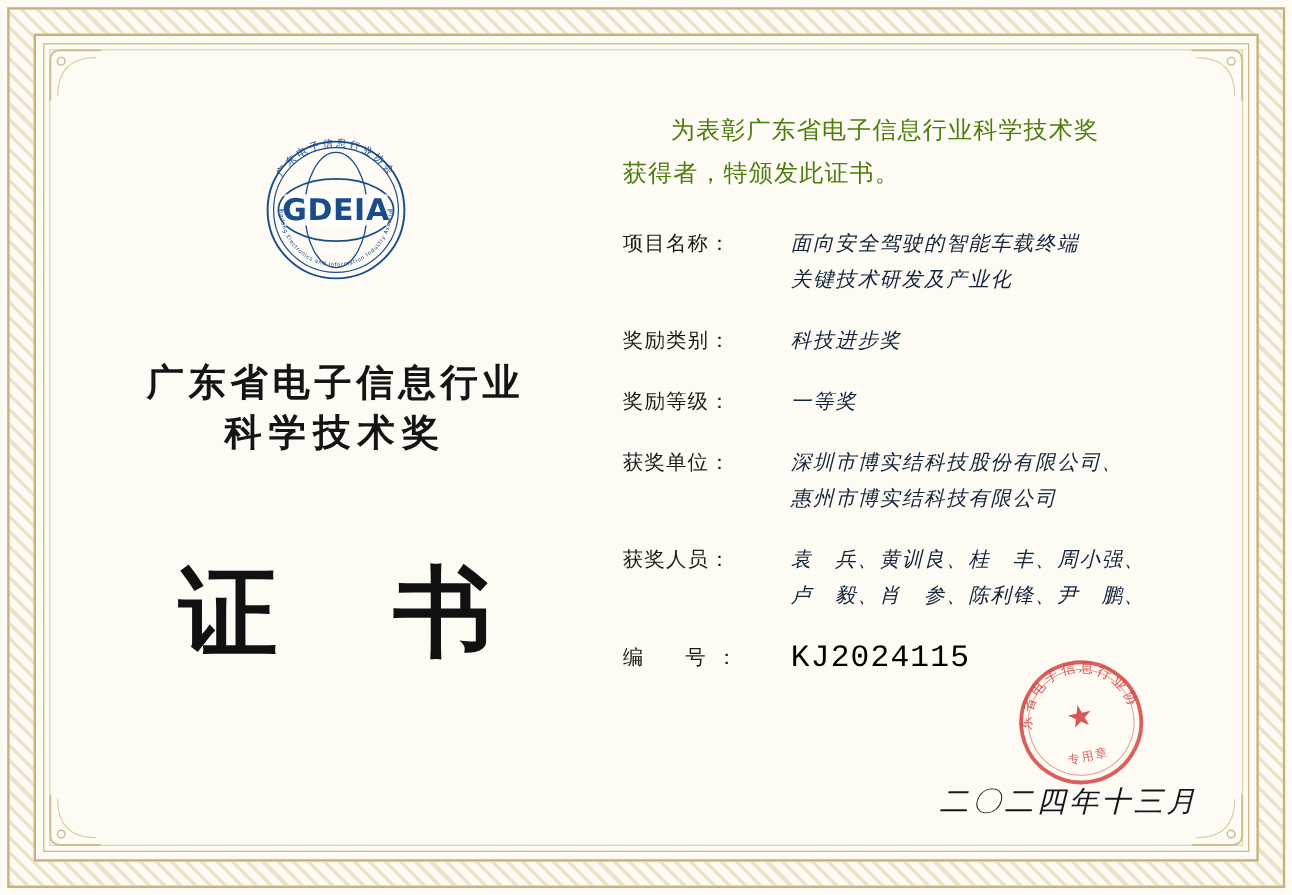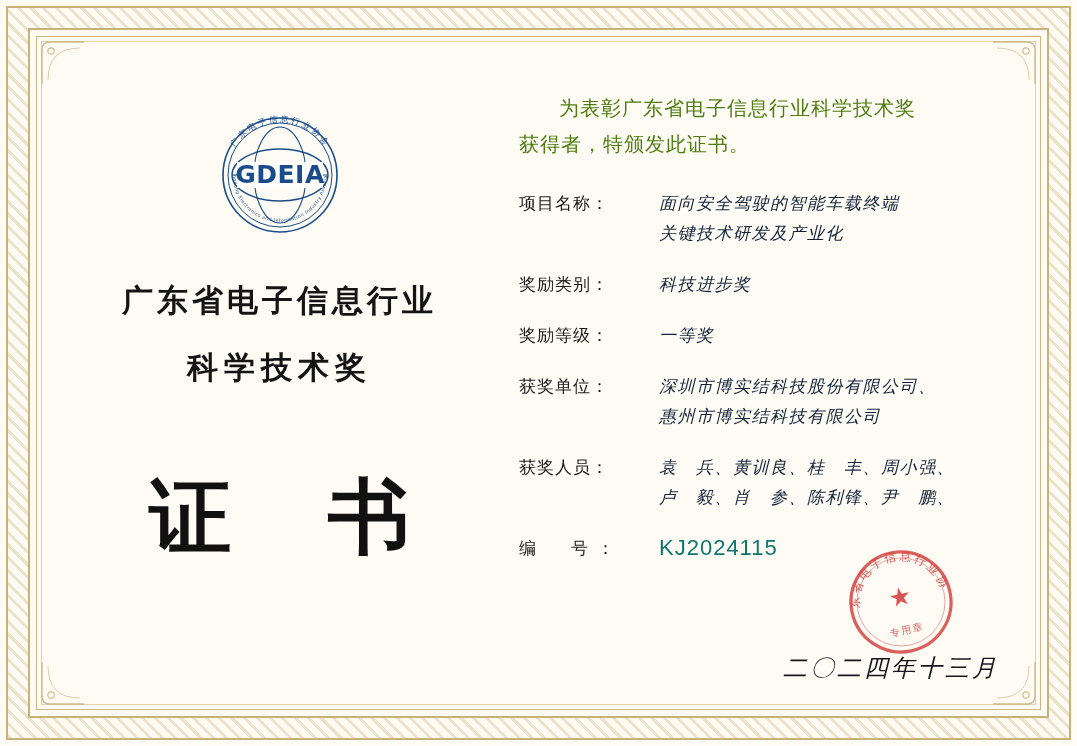--- a/index.html
+++ b/index.html
@@ -125,25 +125,24 @@
 
   
   .title-line1, .title-line2 {
     font-family: "DejaVu Serif", "Liberation Serif", serif;
     font-weight: 700;
     color: #141414;
     letter-spacing: 4px;
   }
   .title-line1 {
     font-size: 31px;
-    margin-top: 30px;
+    margin-top: 48px;
   }
   .title-line2 {
     font-size: 31px;
-    margin-top: 25px;
     letter-spacing: 6px;
   }
   .big-word {
     margin-top: 74px;
     font-family: "DejaVu Serif", "Liberation Serif", serif;
     font-weight: 700;
     font-size: 82px;
     letter-spacing: 34px;
     color: #111111;
     text-indent: 34px;
@@ -182,24 +181,24 @@
     color: #13233a;
     line-height: 30px;
     letter-spacing: 1.5px;
     font-style: italic;
     margin-left: 40px;
   }
   .field-value .vline { display: block; white-space: nowrap; }
 
   .field.code .field-value {
     font-style: normal;
-    font-family: Liberation Sans, sans-serif;
-    font-size: 22px;
+    font-family: Liberation Mono, monospace;
+    font-size: 26px;
     letter-spacing: 1px;
-    color: #0f766e;
+    color: #000000;
   }
   .field.code .field-label { letter-spacing: 9px; }
 
   
   .date {
     position: absolute;
     right: 26px;
     bottom: 10px;
     font-family: "DejaVu Serif", "Liberation Serif", serif;
     font-size: 24px;

